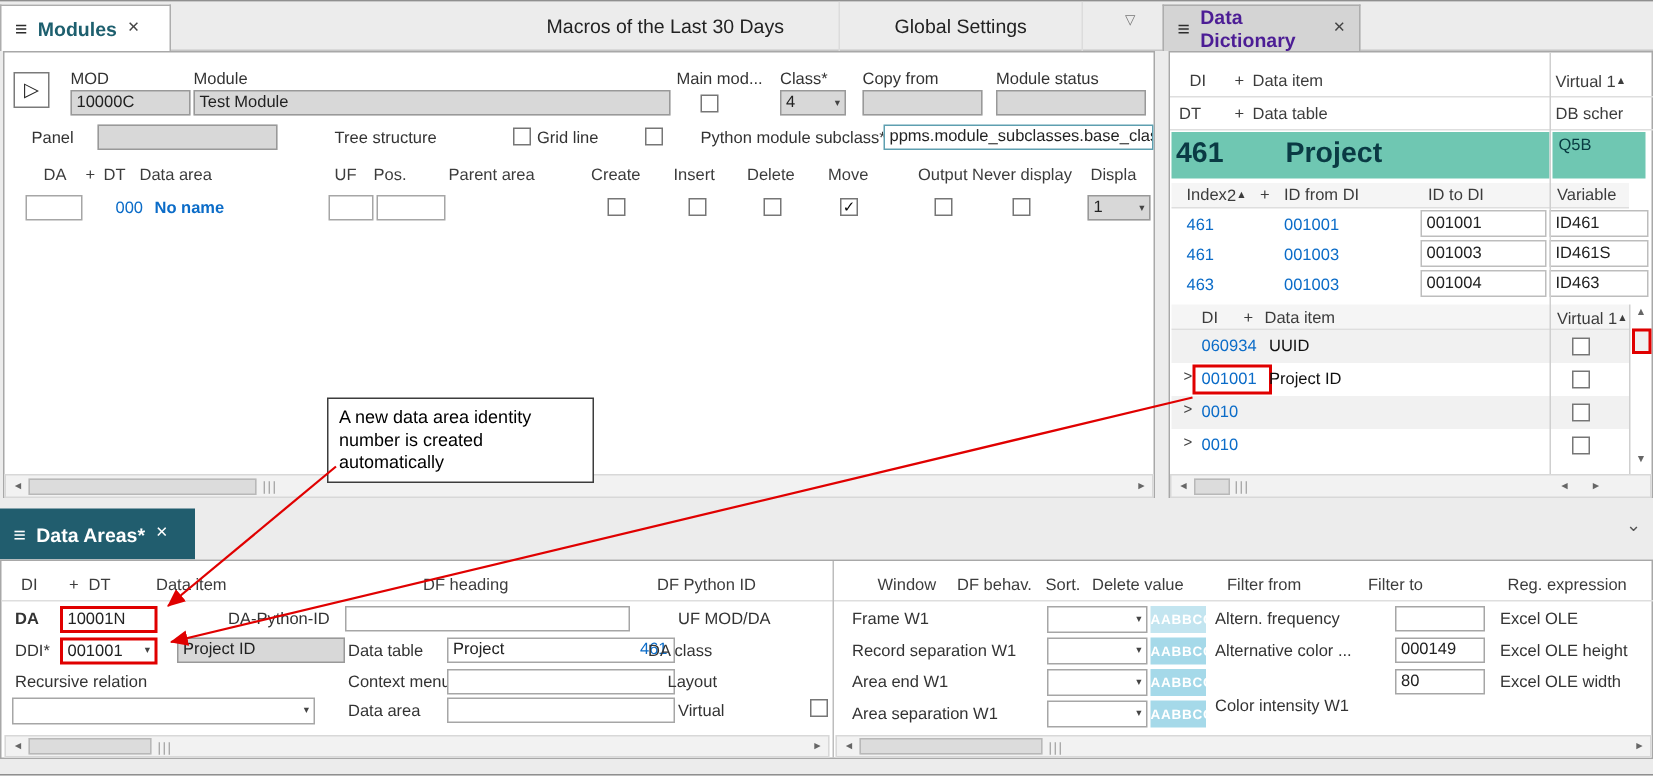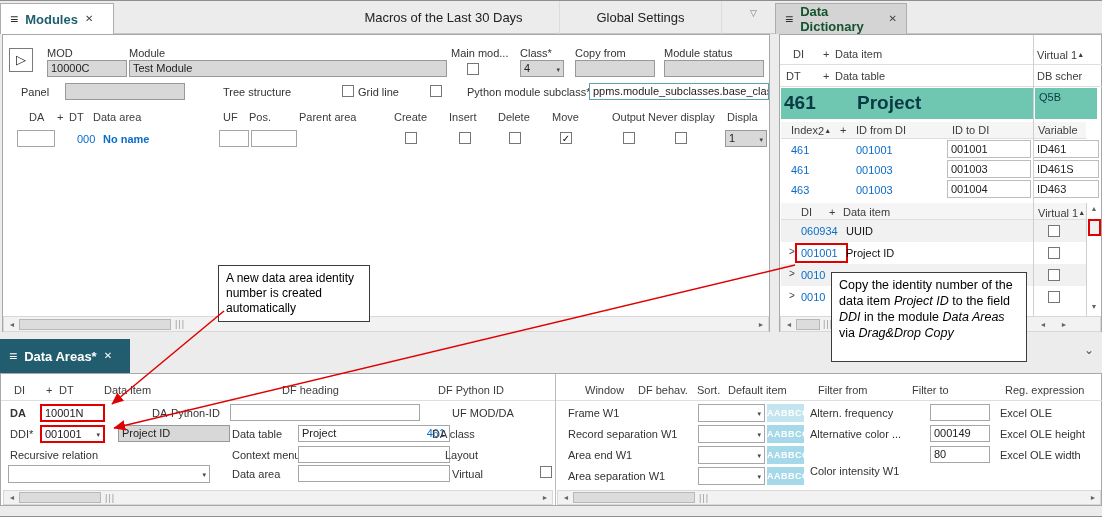--- a/index.html
+++ b/index.html
@@ -49,21 +49,21 @@
   </div>
   <div class="tab" style="left:328px;top:0;width:232px;height:33px;justify-content:center;border-right:1px solid #dcdcdc">
     <span style="color:#222">Macros of the Last 30 Days</span>
   </div>
   <div class="tab" style="left:560px;top:0;width:162px;height:33px;justify-content:center;border-right:1px solid #dcdcdc">
     <span style="color:#222">Global Settings</span>
   </div>
   <span class="abs" style="left:750px;top:7px;font-size:9px;color:#777">▽</span>
   <div class="tab" style="left:775px;top:2px;width:132px;height:31px;background:#d4d4d4;border:1px solid #adadad;border-bottom:none">
     <span class="micon">≡</span>
-    <span class="b" style="color:#14532d">Data Dictionary</span>
+    <span class="b" style="color:#4c1d95">Data Dictionary</span>
     <span class="xicon">✕</span>
   </div>
 
   <div class="panel" style="left:2px;top:33px;width:768px;height:298px">
     <div class="abs" style="left:6px;top:13px;width:24px;height:24px;border:1px solid #7a7a7a;text-align:center;line-height:22px;font-size:13px;color:#222;box-sizing:border-box"><span>▷</span></div>
 
     <span class="lbl" style="left:44px;top:12px">MOD</span>
     <div class="inp gray" style="left:44px;top:25px;width:80px;height:17px">10000C</div>
     <span class="lbl" style="left:126px;top:12px">Module</span>
     <div class="inp gray" style="left:126px;top:25px;width:318px;height:17px">Test Module</div>
@@ -235,21 +235,21 @@
 
     <span class="hdr" style="left:13px;top:10px">DI</span>
     <span class="hdr" style="left:45px;top:10px">+</span>
     <span class="hdr" style="left:58px;top:10px">DT</span>
     <span class="hdr" style="left:103px;top:10px">Data item</span>
     <span class="hdr" style="left:281px;top:10px">DF heading</span>
     <span class="hdr" style="left:437px;top:10px">DF Python ID</span>
     <span class="hdr" style="left:584px;top:10px">Window</span>
     <span class="hdr" style="left:637px;top:10px">DF behav.</span>
     <span class="hdr" style="left:696px;top:10px">Sort.</span>
-    <span class="hdr" style="left:727px;top:10px">Default item</span>
+    <span class="hdr" style="left:727px;top:10px">Delete value</span>
     <span class="hdr" style="left:817px;top:10px">Filter from</span>
     <span class="hdr" style="left:911px;top:10px">Filter to</span>
     <span class="hdr" style="left:1004px;top:10px">Reg. expression</span>
     <div class="hline" style="left:0;top:26px;width:1102px"></div>
     <div class="vline" style="left:554px;top:0;height:131px;background:#bdbdbd"></div>
 
     <span class="lbl b" style="left:9px;top:33px">DA</span>
     <div class="inp redline" style="left:39px;top:30px;width:65px;height:18px">10001N</div>
     <span class="lbl" style="left:151px;top:33px">DA-Python-ID</span>
     <div class="inp" style="left:229px;top:30px;width:190px;height:17px"></div>
@@ -321,25 +321,22 @@
       <span class="sbtn" style="left:534px;top:1px">►</span>
     </div>
     <div class="sb" style="left:556px;top:116px;width:544px;height:15px">
       <span class="sbtn" style="left:1px;top:1px">◄</span>
       <div class="sthumb" style="left:15px;top:1px;width:122px;height:11px"></div>
       <span class="grip" style="left:141px;top:1px">|||</span>
       <span class="sbtn" style="left:528px;top:1px">►</span>
     </div>
   </div>
 
-  <div class="note" style="left:218px;top:264px;width:152px;height:57px">
+  <div class="note" style="left:218px;top:264px;width:178px;height:57px">
     <span>A new data area identity number is created automatically</span>
-  </div>
-  <div class="note" style="left:831px;top:271px;width:196px;height:90px;font-size:12.5px">
-    <span>Copy the identity number of the data item </span><i>Project ID</i><span> to the field </span><i>DDI</i><span> in the module </span><i>Data Areas</i><span> via </span><i>Drag&amp;Drop Copy</i>
   </div>
 
   <svg class="abs" width="1102" height="517" style="left:0;top:0;z-index:50;pointer-events:none">
     <defs>
       <marker id="ah" markerWidth="9" markerHeight="7" refX="7.5" refY="3.5" orient="auto">
         <path d="M0,0 L8,3.5 L0,7 Z" fill="#e00000"></path>
       </marker>
     </defs>
     <line x1="224" y1="310" x2="112" y2="403" stroke="#e00000" stroke-width="1.5" marker-end="url(#ah)"></line>
     <line x1="795" y1="264" x2="114" y2="427" stroke="#e00000" stroke-width="1.5" marker-end="url(#ah)"></line>

